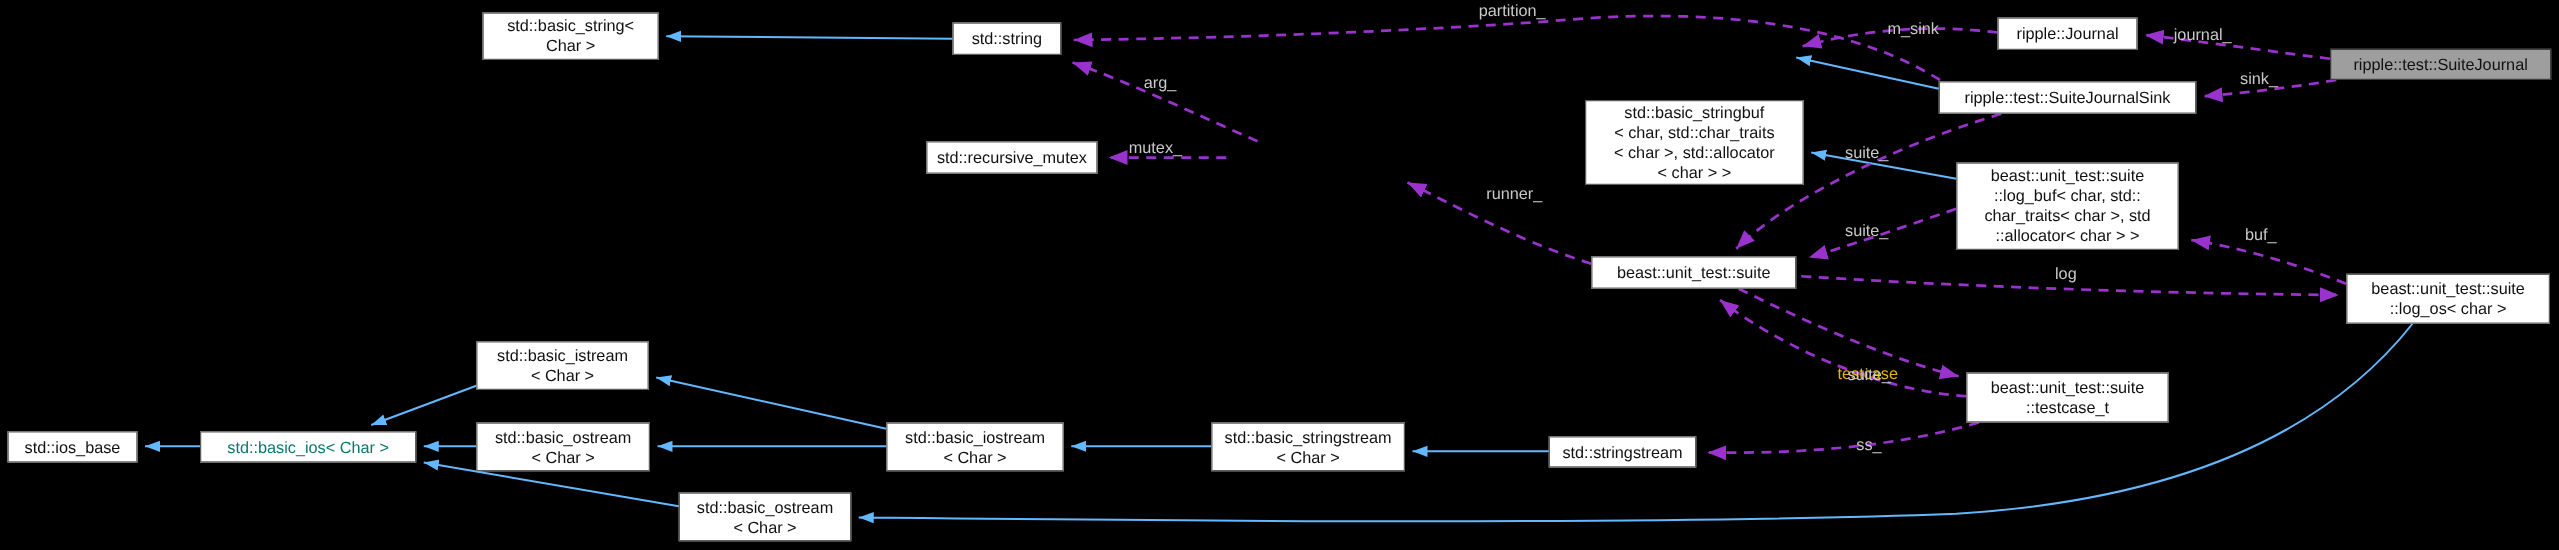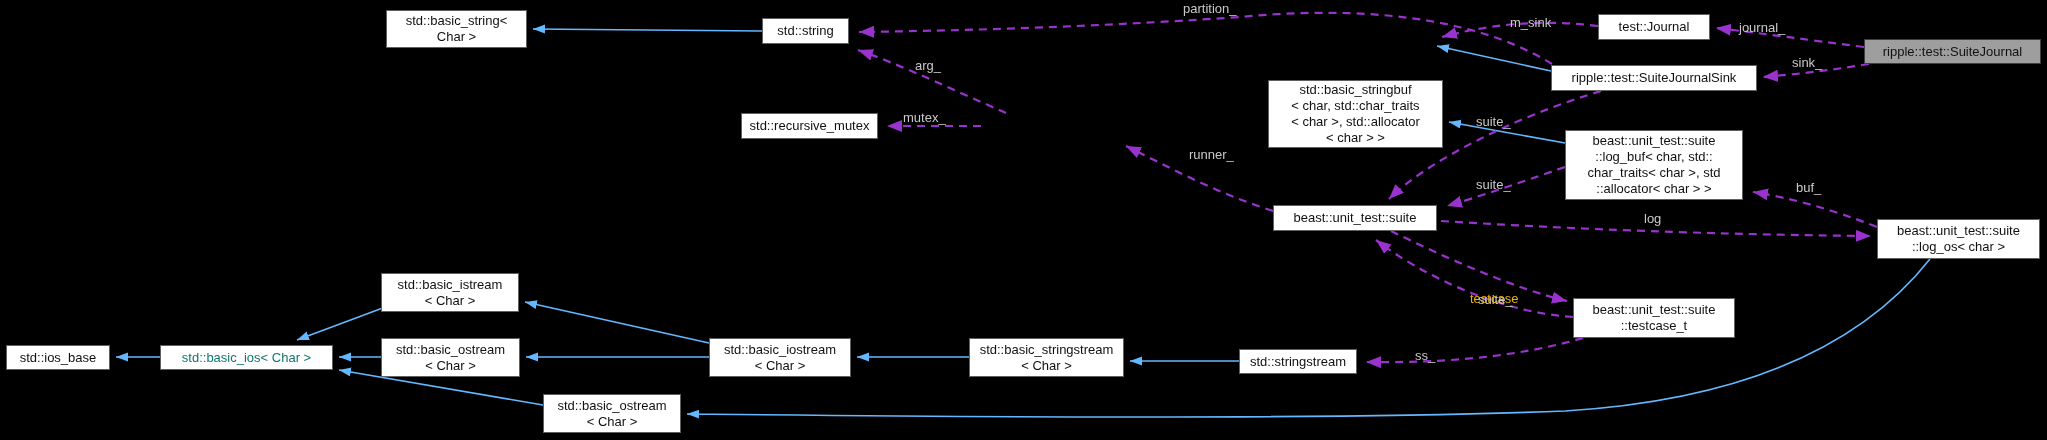--- a/index.html
+++ b/index.html
@@ -80,32 +80,32 @@
     <span class="edge-label" style="left: 1470px; top: 16px; color: rgb(201, 201, 201); padding-left: 40px;">m_sink</span>
     <span class="edge-label" style="left: 1739px; top: 21px; color: rgb(201, 201, 201);">journal_</span>
     <span class="edge-label" style="left: 1792px; top: 56px; color: rgb(201, 201, 201);">sink_</span>
     <span class="edge-label" style="left: 1476px; top: 115px; color: rgb(201, 201, 201);">suite_</span>
     <span class="edge-label" style="left: 1476px; top: 178px; color: rgb(201, 201, 201);">suite_</span>
     <span class="edge-label" style="left: 1189px; top: 148px; color: rgb(201, 201, 201);">runner_</span>
     <span class="edge-label" style="left: 915px; top: 59px; color: rgb(201, 201, 201);">arg_</span>
     <span class="edge-label" style="left: 903px; top: 111px; color: rgb(201, 201, 201);">mutex_</span>
     <span class="edge-label" style="left: 1470px; top: 256px; color: #eab308; margin-top: 36px;">testcase</span>
     <span class="edge-label" style="left: 1478px; top: 293px; color: rgb(201, 201, 201);">suite_</span>
-    <span class="edge-label" style="left: 1415px; top: 349px; color: rgb(201, 201, 201);">ss_</span>
+    <span class="edge-label" style="left: 1485px; top: 349px; color: rgb(201, 201, 201);">ss_</span>
     <span class="edge-label" style="left: 1796px; top: 181px; color: rgb(201, 201, 201); text-align: center;">buf_</span>
     <span class="edge-label" style="left: 1644px; top: 212px; color: rgb(201, 201, 201);">log</span>
     <div class="node" style="left: 386px; top: 10px; width: 141px; height: 38px; background: rgb(255, 255, 255); border: 1.5px solid rgb(95, 95, 95); color: rgb(17, 17, 17);">
       <div class="node-line">std::basic_string&lt;</div>
       <div class="node-line">Char &gt;</div>
     </div>
     <div class="node" style="left: 762px; top: 18px; width: 87px; height: 26px; background: rgb(255, 255, 255); border: 1.5px solid rgb(95, 95, 95); color: rgb(17, 17, 17);">
       <div class="node-line">std::string</div>
     </div>
     <div class="node" style="left: 1598px; top: 14px; width: 112px; height: 26px; background: rgb(255, 255, 255); border: 1.5px solid rgb(95, 95, 95); color: rgb(17, 17, 17);">
-      <div class="node-line">test::Journal</div>
+      <div class="node-line">ripple::Journal</div>
     </div>
     <div class="node" style="left: 1864px; top: 39px; width: 177px; height: 25px; background: rgb(158, 158, 158); border: 1.5px solid rgb(63, 63, 63); color: rgb(17, 17, 17);">
       <div class="node-line">ripple::test::SuiteJournal</div>
     </div>
     <div class="node" style="left: 1551px; top: 65px; width: 206px; height: 26px; background: rgb(255, 255, 255); border: 1.5px solid rgb(95, 95, 95); color: rgb(17, 17, 17);">
       <div class="node-line">ripple::test::SuiteJournalSink</div>
     </div>
     <div class="node" style="left: 741px; top: 113px; width: 137px; height: 26px; background: rgb(255, 255, 255); border: 1.5px solid rgb(95, 95, 95); color: rgb(17, 17, 17);">
       <div class="node-line">std::recursive_mutex</div>
     </div>

